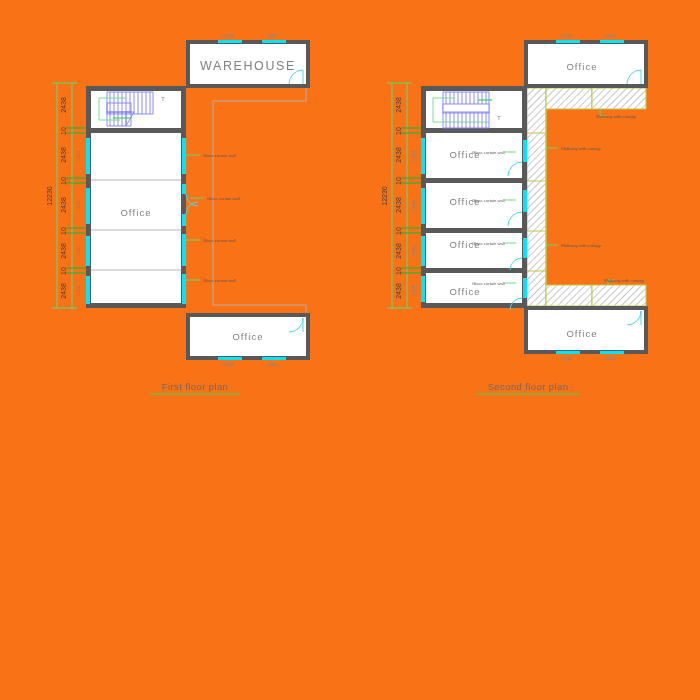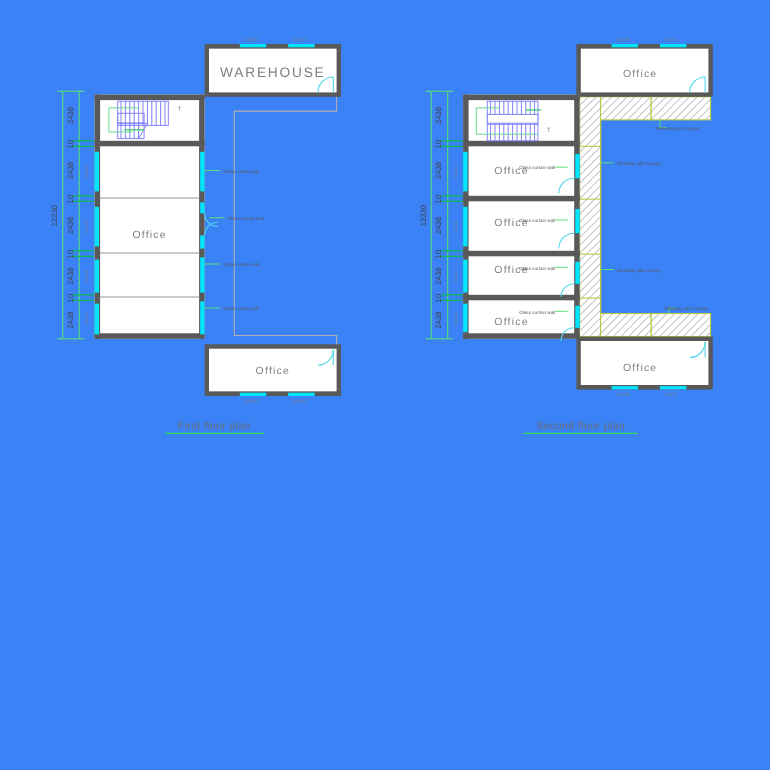--- a/index.html
+++ b/index.html
@@ -1,18 +1,18 @@
 <!DOCTYPE html>
 <html><head>
 <meta charset="utf-8">
 <style>
   html,body{margin:0;padding:0;background:#ffffff;}
   body{width:700px;height:700px;overflow:hidden;
        font-family:"Liberation Sans","DejaVu Sans",sans-serif;}
-  #sheet{position:relative;width:700px;height:700px;background:#3b82f6;}
+  #sheet{position:relative;width:700px;height:700px;background:#f97316;}
   svg{display:block;}
   .cad-text{font-family:"Liberation Sans","DejaVu Sans",sans-serif;fill:#808080;}
   .dim-text{font-family:"Liberation Sans","DejaVu Sans",sans-serif;fill:#3f3f3f;}
   .title-text{font-family:"Liberation Sans","DejaVu Sans",sans-serif;fill:#6b6b6b;}
   .lbl-text{font-family:"Liberation Sans","DejaVu Sans",sans-serif;fill:#5a5a5a;}
 </style>
 </head>
 <body>
 
 <div id="sheet">

